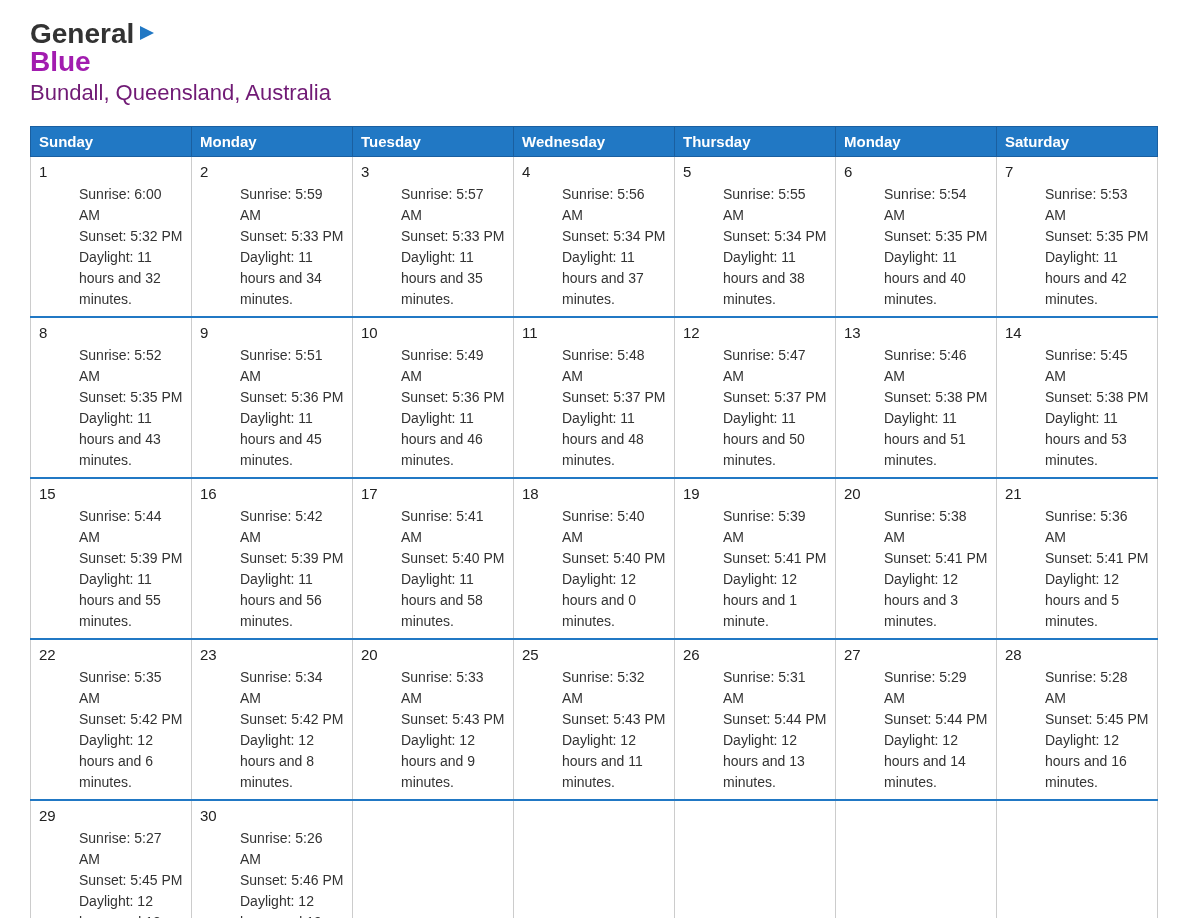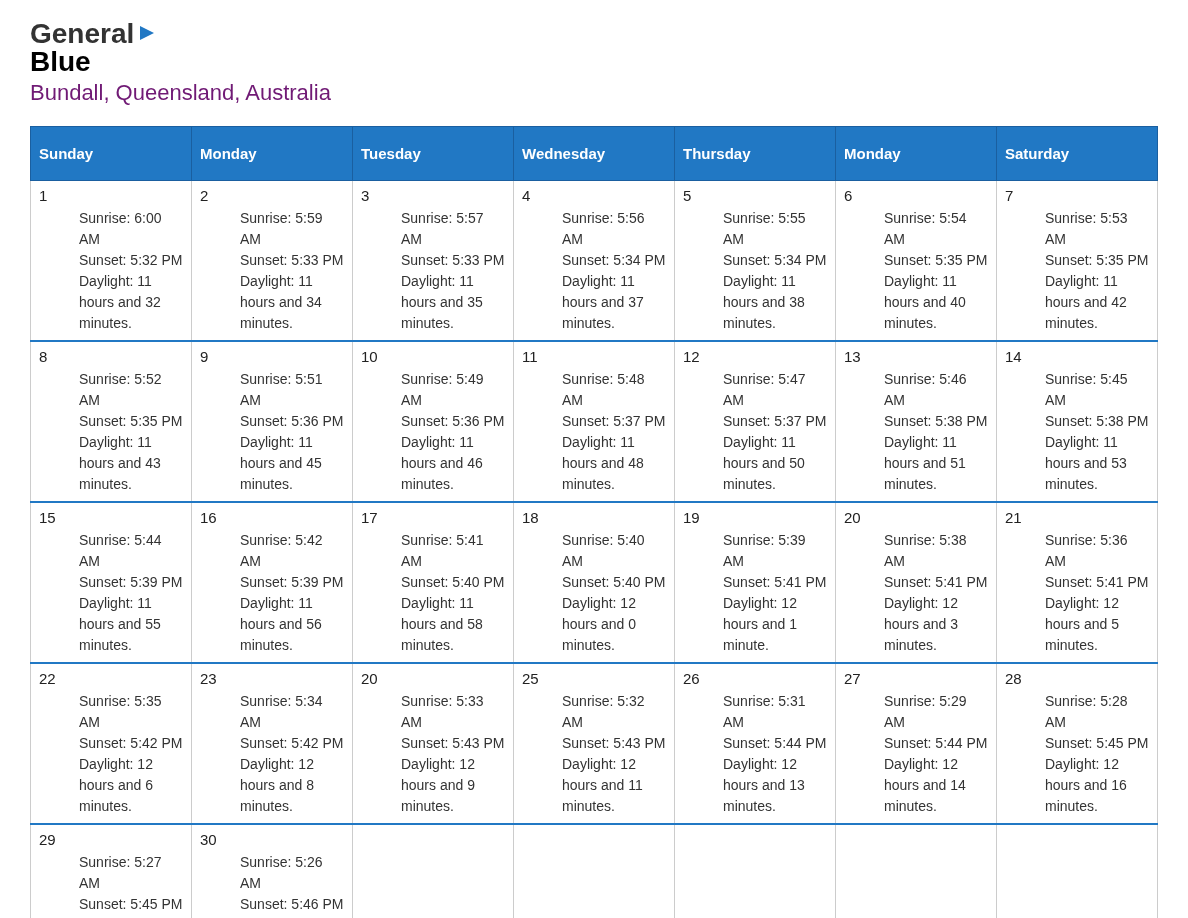--- a/index.html
+++ b/index.html
@@ -24,21 +24,21 @@
     }
     .logo-text-general {
       font-size: 28px;
       font-weight: bold;
       color: #333;
       line-height: 1;
     }
     .logo-text-blue {
       font-size: 28px;
       font-weight: bold;
-      color: #000000;
+      color: #a21caf;
       line-height: 1;
     }
     .logo-row {
       display: flex;
       align-items: center;
     }
     .title-block {
       text-align: right;
     }
     .month-title {
@@ -54,21 +54,21 @@
     table {
       width: 100%;
       border-collapse: collapse;
       table-layout: fixed;
     }
     thead tr th {
       background-color: #2178c4;
       color: #fff;
       font-size: 15px;
       font-weight: bold;
-      padding: 18px 8px;
+      padding: 6px 8px;
       text-align: left;
       border: 1px solid #1a5fa0;
     }
     tbody tr td {
       border: 1px solid #ccc;
       vertical-align: top;
       padding: 6px 8px;
       font-size: 13px;
       color: #222;
       min-height: 90px;

